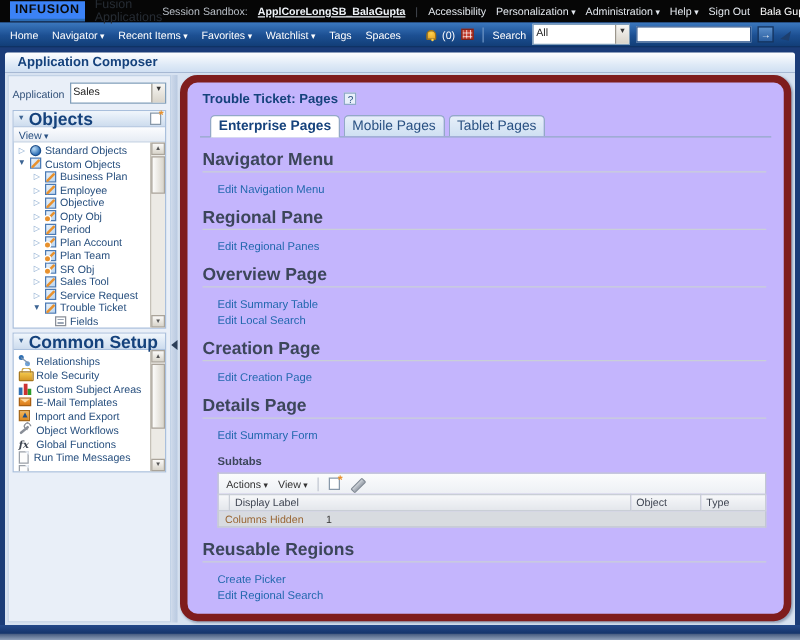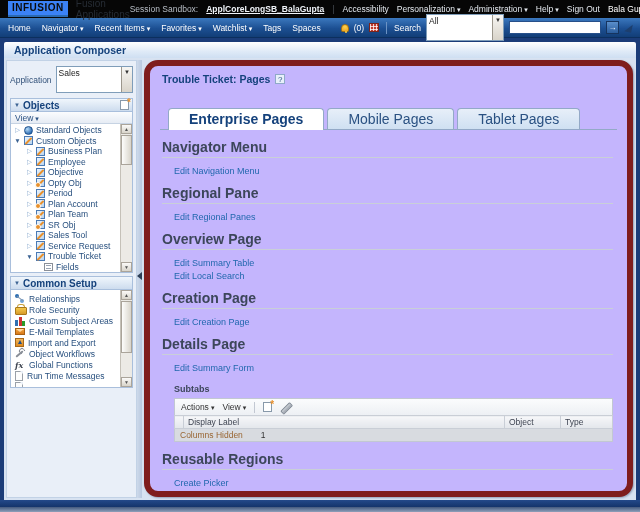--- a/index.html
+++ b/index.html
@@ -24,42 +24,42 @@
   
   .navbar { height:20px; background:linear-gradient(#3b78be,#1c4f92 55%,#123e77); display:flex; align-items:center; padding:0 8px; color:#fff; border-bottom:1px solid #0c2f5e; }
   .nav-items { display:flex; gap:11px; font-size:8.5px;justify-content:flex-end; }
   .nav-right { margin-left:auto; display:flex; align-items:center; gap:5px; font-size:8.5px; }
   .ico-bell { width:8px; height:8px; background:radial-gradient(circle at 50% 30%,#ffd24d,#e8a020); border-radius:50% 50% 15% 15%; border:1px solid #a5730f; }
   .ico-bell::after { content:""; position:absolute; left:3px; bottom:-2px; width:2px; height:2px; border-radius:50%; background:#ffd24d; }
   .ico-redgrid { width:10px; height:9px; background:#c0392b; border:1px solid #7d241a;
     background-image:linear-gradient(rgba(255,255,255,.75) 1px,transparent 1px),linear-gradient(90deg,rgba(255,255,255,.75) 1px,transparent 1px);
     background-size:3px 3px; background-position:0 2px; background-color:#c0392b; }
   .nav-div { width:1px; height:12px; background:#6c93c4; margin:0 2px; }
-  .combo { background:#fff; border:1px solid #7f9db9; height:27px; display:flex; align-items:stretch; color:#222; }
+  .combo { background:#fff; border:1px solid #7f9db9; height:17px; display:flex; align-items:stretch; color:#222; }
   .combo .val { flex:1; font-size:8.5px; padding:1px 2px 0; overflow:hidden; }
   .combo .btn { width:11px; background:linear-gradient(#f7f6f3,#d9d4ca); border-left:1px solid #9b968c; font-size:6px; color:#333; text-align:center; line-height:11px; }
   .srch { width:92px; height:13px; border:1px solid #27508a; font-size:9px; padding:0 2px; }
   .go-btn { width:13px; height:13px; background:linear-gradient(#5b8fcb,#2a5d9e); border:1px solid #16345f; color:#fff; font-size:8px; line-height:11px; text-align:center; }
   .ico-adv { width:0; height:0; border-left:7px solid transparent; border-bottom:8px solid #1d3f6e; transform:rotate(12deg); margin-left:1px; }
 
   
   .frame { background:#1b3c78; padding:4px 4px 0; height:462px; }
   .band { height:16px; background:linear-gradient(#ffffff,#dfeaf7 60%,#cfdff2); border-radius:2px 2px 0 0; display:flex; align-items:center; padding:0 10px; }
   .band-title { font-size:10.5px; font-weight:bold; color:#15427c; }
   .workspace { height:442px; background:#d7e2f1; display:flex; padding:2px; }
 
   
   .leftcol { width:131px; background:#e9eff8; border:1px solid #c2d2e6; padding:3px; display:flex; flex-direction:column; }
   .app-row { display:flex; align-items:center; gap:4px; margin:2px 0 5px; }
   .app-lbl { font-size:8.5px; color:#33527a; }
   .app-combo { flex:1; }
 
   .panel { border:1px solid #a9bfdc; background:#fff; }
   .p-head { height:13px; background:linear-gradient(#f0f6fc,#cddcee); border-bottom:1px solid #a9bfdc; display:flex; align-items:center; padding:0 3px; gap:3px; }
-  .p-title { font-size:10px; font-weight:bold; color:#15427c; flex:1; }
+  .p-title { font-size:14px; font-weight:bold; color:#15427c; flex:1; }
   .disc { font-size:6px; color:#3d6493; }
   .ico-new { width:9px; height:10px; background:#fff; border:1px solid #8899aa; }
   .ico-new::after { content:"*"; position:absolute; top:-4px; right:-3px; color:#e8912d; font-weight:bold; font-size:10px; }
 
   .viewbar { height:12px; background:linear-gradient(#fbfcfe,#e6ecf4); border-bottom:1px solid #c6d3e3; display:flex; align-items:center; padding:0 4px; font-size:8.5px; color:#2a5182; }
   .tree-wrap { display:flex; height:148px; }
   .tree { flex:1; overflow:hidden; padding-top:1px; }
   .trow { display:flex; align-items:center; height:10.5px; gap:3px; white-space:nowrap; }
   .lvl0 { padding-left:3px; } .lvl1 { padding-left:15px; } .lvl2 { padding-left:33px; }
   .tg { width:7px; font-size:6.5px; flex:none; text-align:center; }
@@ -106,21 +106,21 @@
   .splitter { width:5px; background:linear-gradient(90deg,#cdd9ea,#b9c9e0); position:relative; }
   .sp-btn { position:absolute; top:212px; left:0; width:0; height:0; border-top:4px solid transparent; border-bottom:4px solid transparent; border-right:5px solid #2c3e57; }
 
   
   .mainpanel { flex:1; background:#c4b5fd; margin:0 1px 1px 2px; border:6px solid #7f1d1d; border-radius:14px; box-shadow:1px 1px 2px rgba(20,40,80,.35); padding:5px 10px 0; overflow:hidden; }
   .m-title-row { display:flex; align-items:center; gap:5px; margin:2px 0 6px 2px; }
   .m-title { font-size:10.5px; font-weight:bold; color:#15427c; }
   .help-box { width:10px; height:10px; border:1px solid #8fa9c8; background:#e8f0fa; color:#2a5182; font-size:8px; line-height:9px; text-align:center; }
 
   .tabs { display:flex; align-items:flex-end; border-bottom:1px solid #93a9c7; padding-left:8px; gap:3px; }
-  .tab { font-size:14px; padding:2px 20px 2px; border:1px solid #93a9c7; border-bottom:none; border-radius:4px 4px 0 0; background:linear-gradient(#e7eff9,#cfe0f2); color:#2a5182;margin-top:16px; }
+  .tab { font-size:11px; padding:2px 6px 2px; border:1px solid #93a9c7; border-bottom:none; border-radius:4px 4px 0 0; background:linear-gradient(#e7eff9,#cfe0f2); color:#2a5182; }
   .tab.active { background:#fff; font-weight:bold; color:#15427c; position:relative; top:1px; padding-bottom:3px; }
 
   .content { padding:0 4px 0 2px; }
   .sec-title { font-size:14px; font-weight:bold; color:#3c465a; margin-top:9px; }
   .sec-rule { border:0; border-top:1px solid #c9cfd8; margin:2px 0 0; }
   .lnk { display:block; color:#2268ae; font-size:9px; margin:8px 0 0 12px; text-decoration:none; width:max-content; }
   .lnk.tight { margin-top:3px; }
 
   .subtabs-block { margin:11px 0 0 12px; }
   .sub-title { font-size:9px; font-weight:bold; color:#3c465a; }

